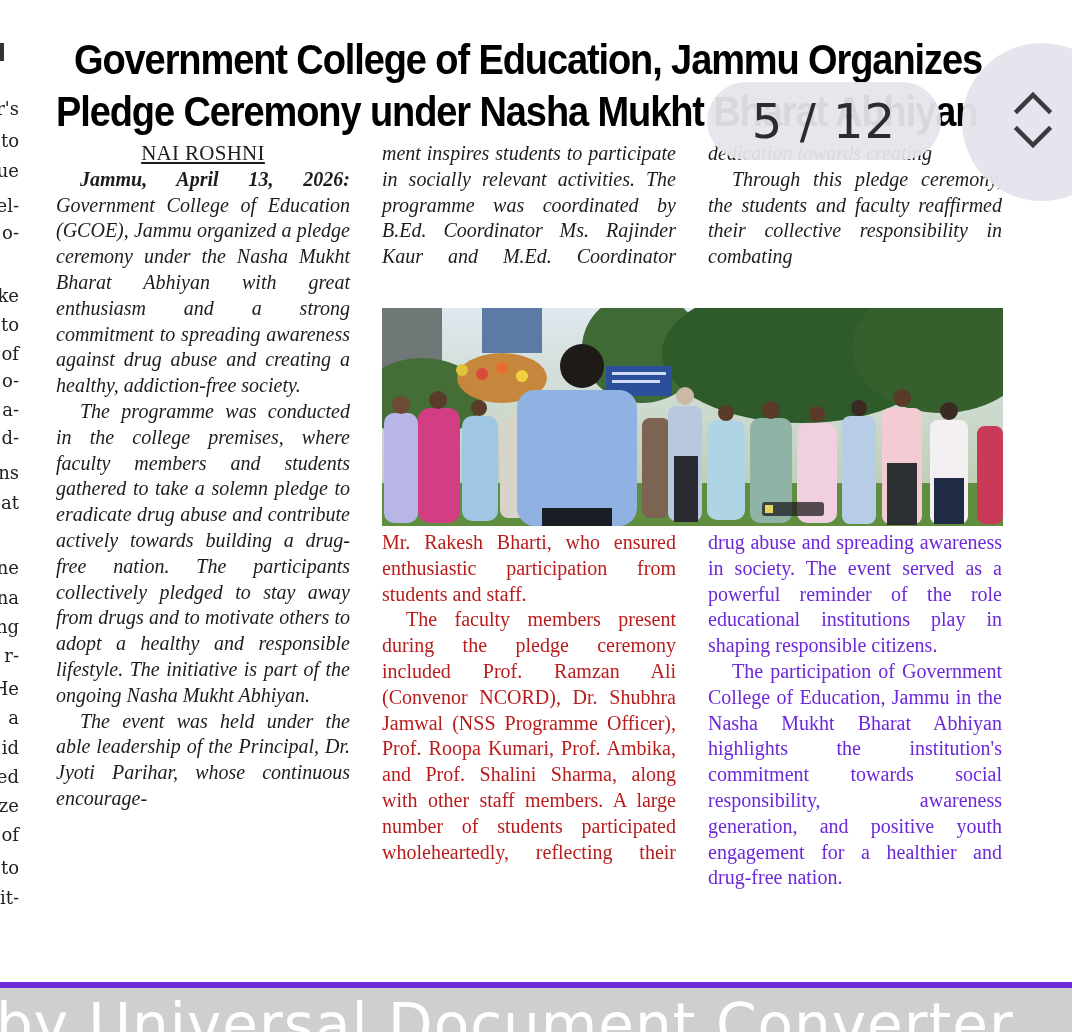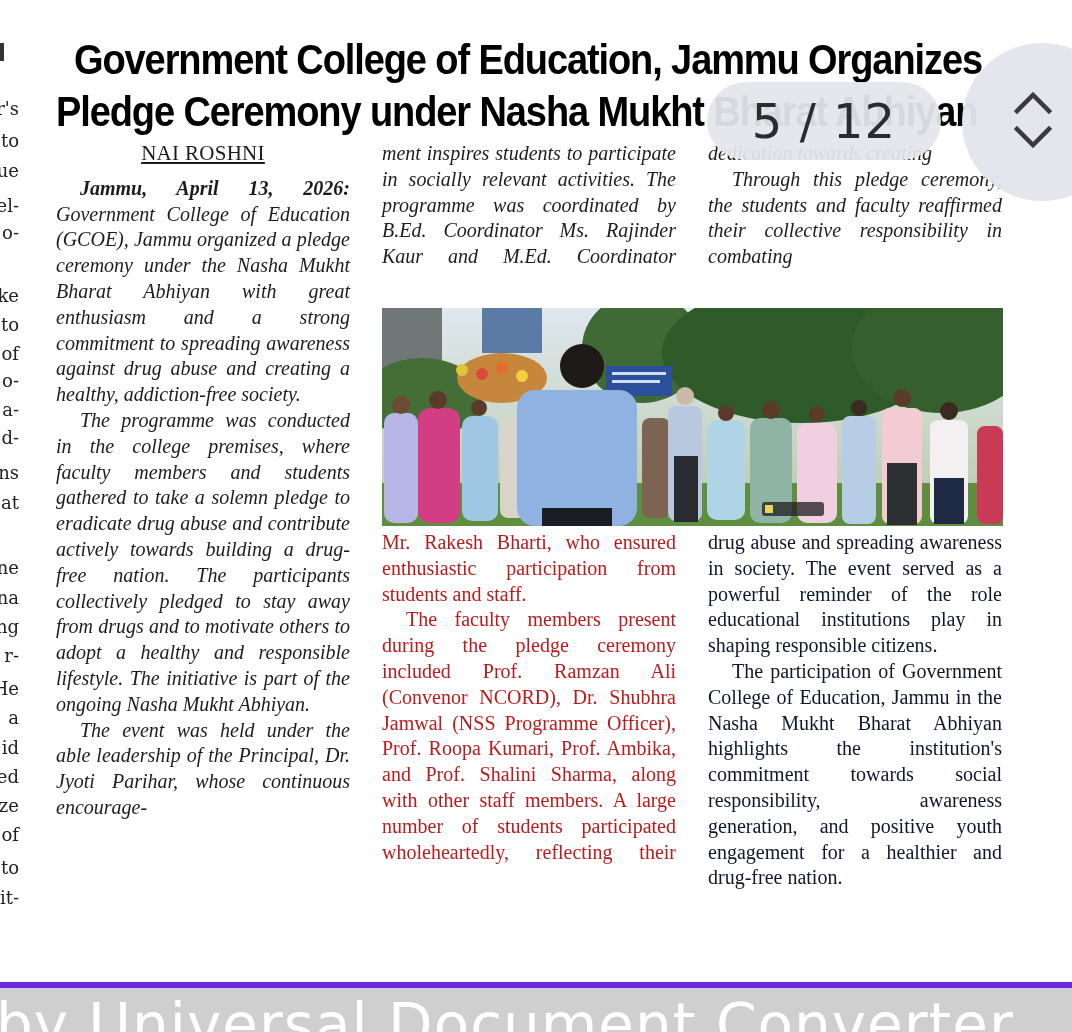--- a/index.html
+++ b/index.html
@@ -17,25 +17,25 @@
   .headline .l1 { display: block; padding-left: 18px; }
   .headline .l2 { display: block; }
 
   .col { position: absolute; top: 141px; font-family: "Liberation Serif", "DejaVu Serif", serif; font-size: 20px; line-height: 25.8px; color: #1c1c1c; text-align: justify; }
   .col p { text-indent: 24px; hyphens: manual; font-style: italic; }
   .col p.noindent { text-indent: 0; }
   .col-1 { left: 56px; width: 294px; }
   .col-2 { left: 382px; width: 294px; }
   .col-2-bottom { position: absolute; left: 382px; top: 530px; width: 294px; font-family: "Liberation Serif", "DejaVu Serif", serif; font-size: 20px; line-height: 25.8px; color:#b91c1c; text-align: justify; }
   .col-3 { left: 708px; width: 294px; }
-  .col-3-bottom { position: absolute; left: 708px; top: 530px; width: 294px; font-family: "Liberation Serif", "DejaVu Serif", serif; font-size: 20px; line-height: 25.8px; color:#0f172a; text-align: justify; }
+  .col-3-bottom { position: absolute; left: 708px; top: 530px; width: 294px; font-family: "Liberation Serif", "DejaVu Serif", serif; font-size: 20px; line-height: 25.8px; color:#6d28d9; text-align: justify; }
   .col-2-bottom p, .col-3-bottom p { text-indent: 24px; }
   .col-2-bottom p.noindent, .col-3-bottom p.noindent { text-indent: 0; }
 
-  .byline { text-align: center; text-decoration: underline; font-size: 21px; letter-spacing: 0.3px; margin-bottom: 9px; display: block; text-indent: 0; }
+  .byline { text-align: center; text-decoration: underline; font-size: 21px; letter-spacing: 0.3px; margin-bottom: 0; display: block; text-indent: 0; }
   .dateline { font-weight: 700; }
   .lastline { text-align-last: justify; }
 
   
   .photo { position: absolute; left: 382px; top: 308px; width: 621px; height: 218px; overflow: hidden; background: #7a9a6a; }
   .photo svg { display: block; width: 100%; height: 100%; }
 
   
   .page-pill { position: absolute; left: 707px; top: 82px; width: 234px; height: 78px; border-radius: 40px; background: rgba(228,228,236,0.94); display: flex; align-items: center; justify-content: center; font-family: "DejaVu Sans", "Liberation Sans", sans-serif; font-size: 48px; color: #2b2b30; letter-spacing: 1px; }
   .nav-circle { position: absolute; left: 962px; top: 43px; width: 160px; height: 158px; border-radius: 50%; background: rgba(228,228,236,0.96); }

